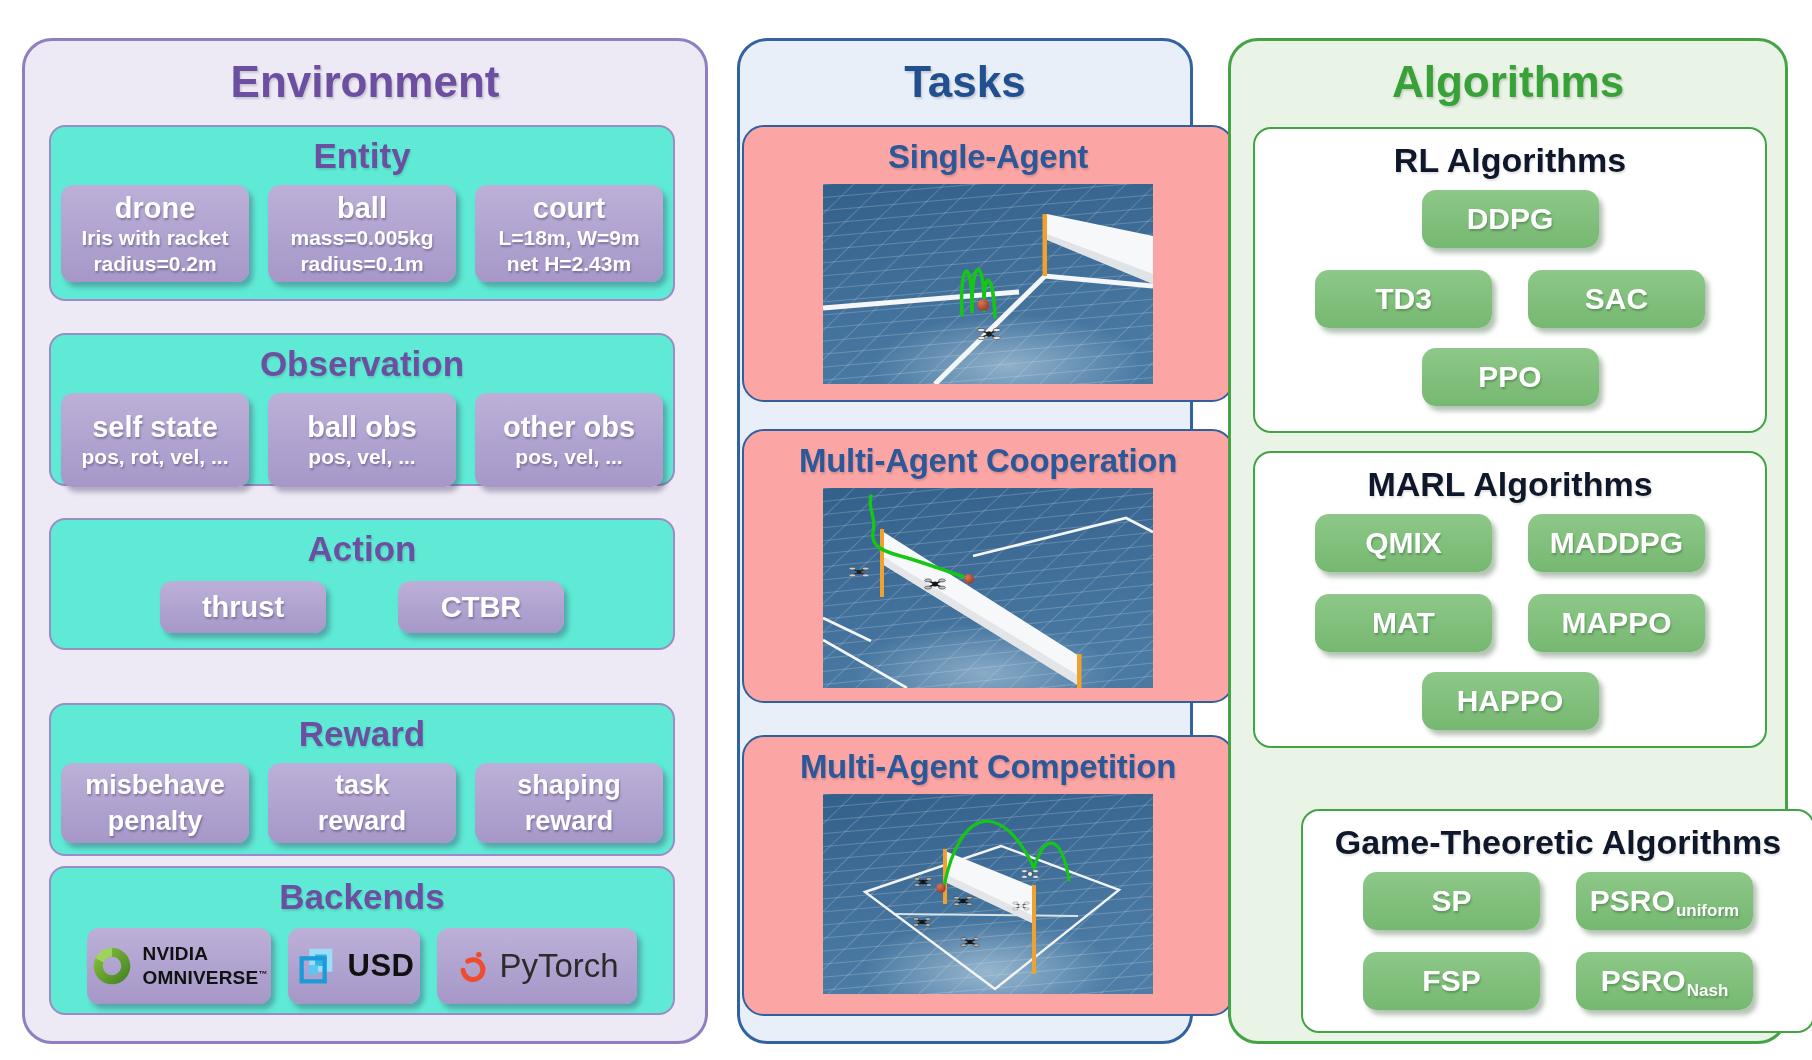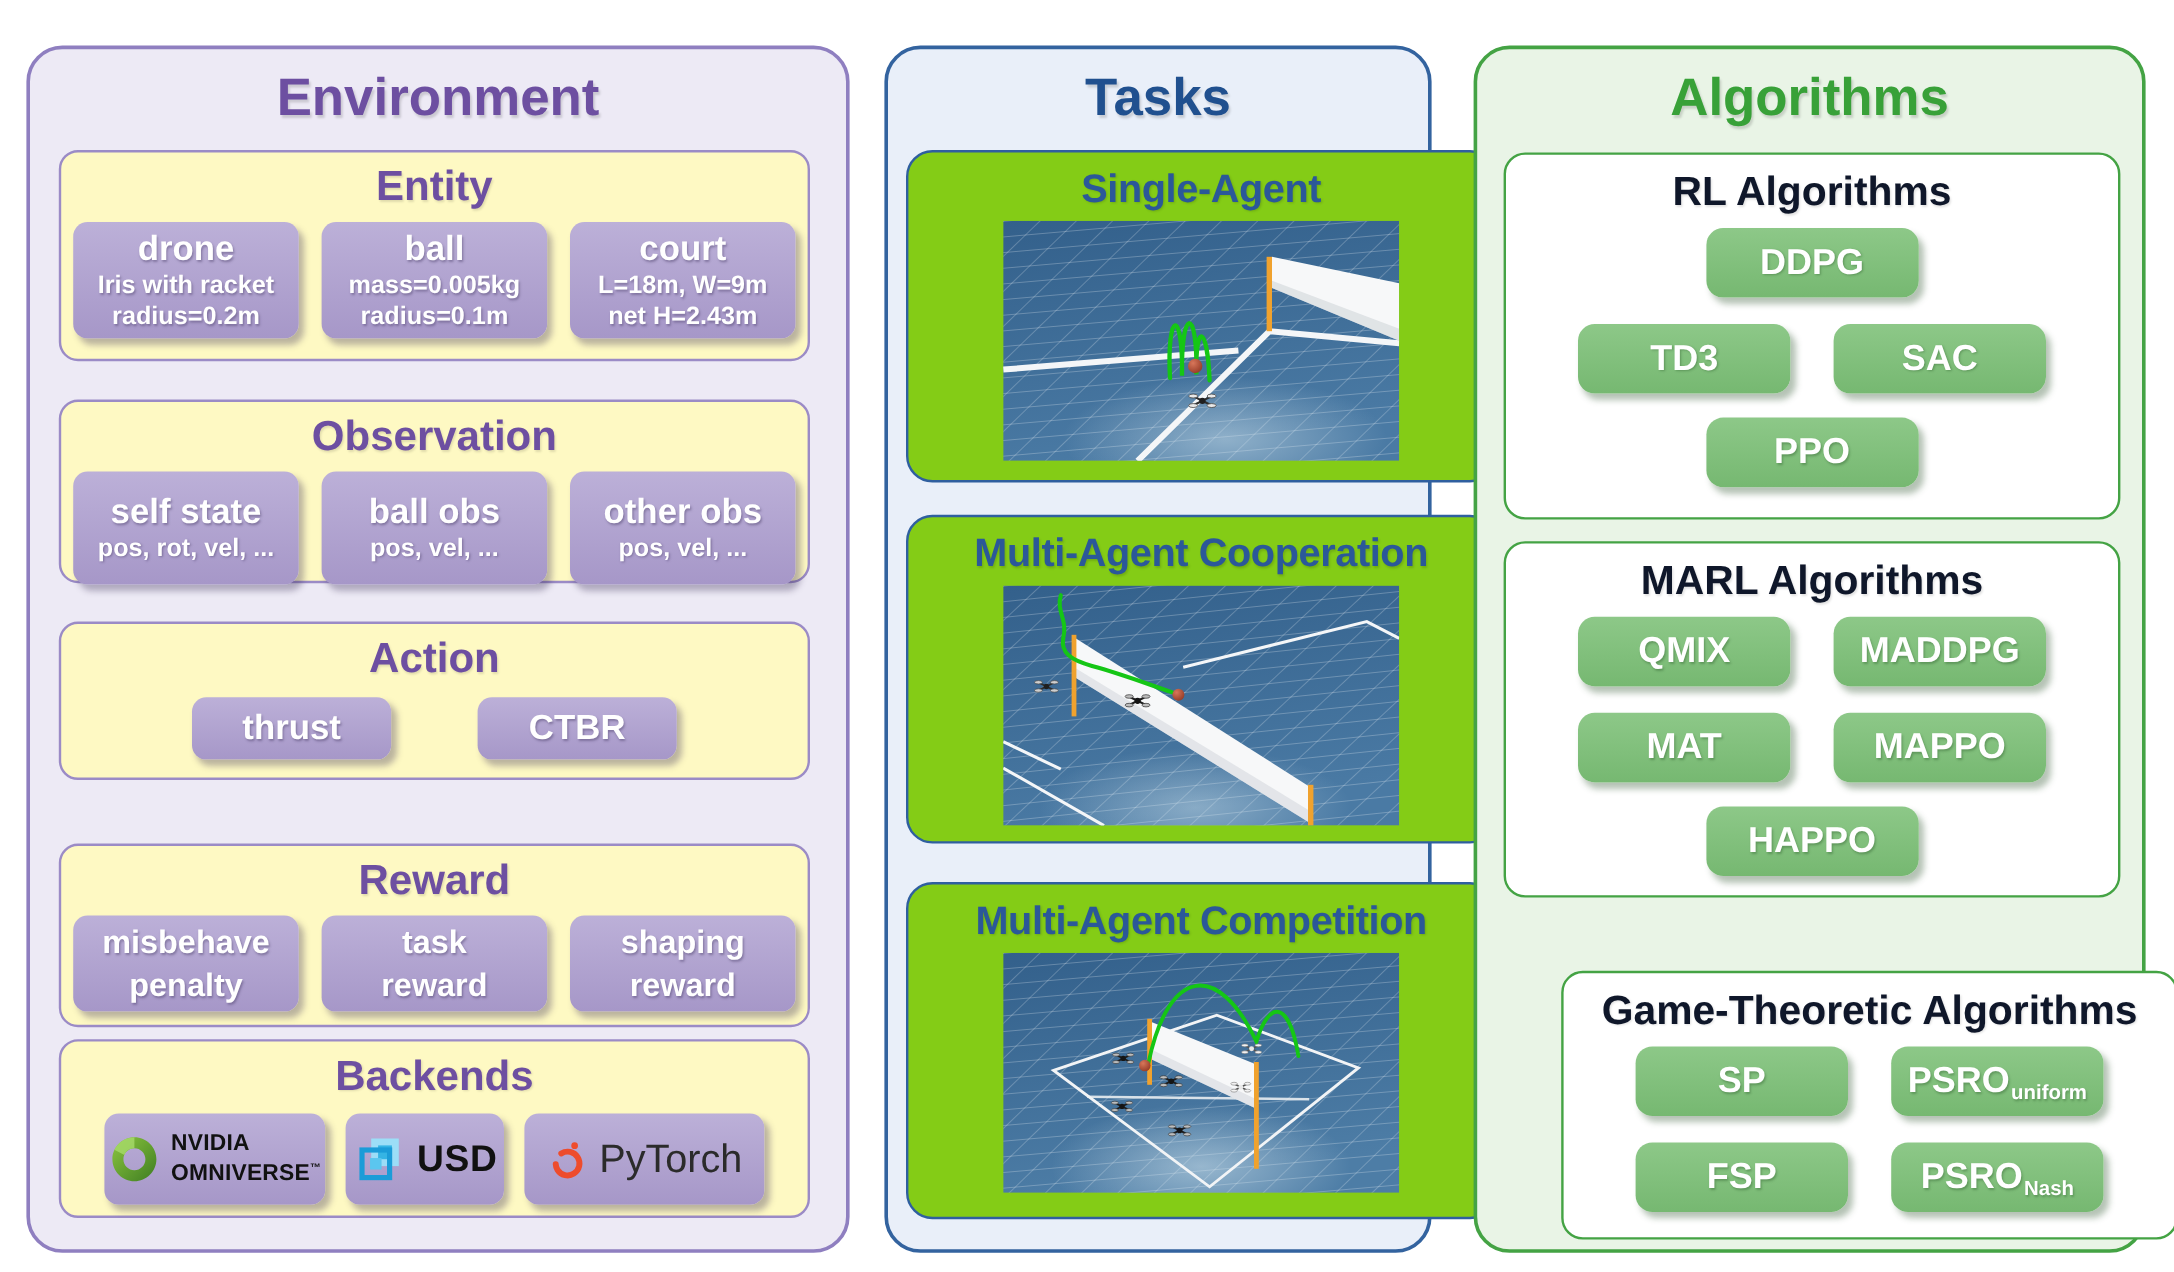--- a/index.html
+++ b/index.html
@@ -9,21 +9,21 @@
   .panel-env{left:22px;width:686px;background:#edeaf5;border:3px solid #8f7fc0;}
   .panel-tasks{left:737px;width:456px;background:#e9eff9;border:3px solid #33639f;}
   .panel-algo{left:1228px;width:560px;background:#e9f4e6;border:3px solid #44a344;}
   .panel-title{position:absolute;top:16px;left:0;right:0;text-align:center;
         font-size:44px;font-weight:bold;text-shadow:1.5px 2px 2px rgba(0,0,0,0.15);}
   .panel-env .panel-title{color:#6d4fa1;}
   .panel-tasks .panel-title{color:#20508f;}
   .panel-algo .panel-title{color:#38a138;}
 
   
-  .env-card{position:absolute;left:24px;width:626px;background:#fef9c3;
+  .env-card{position:absolute;left:24px;width:626px;background:#5eead4;
         border:2.5px solid #9b8bc6;border-radius:16px;box-sizing:border-box;}
   .card-entity{top:84px;height:176px;}
   .card-observation{top:292px;height:153px;}
   .card-action{top:477px;height:132px;}
   .card-reward{top:662px;height:153px;}
   .card-backends{top:825px;height:149px;}
   .env-card-title{text-align:center;font-size:35px;font-weight:bold;color:#6d4fa1;
         margin-top:9px;text-shadow:1px 1.5px 2px rgba(0,0,0,0.12);}
   .row{display:flex;justify-content:center;gap:19px;}
   .pchip{background:linear-gradient(180deg,#bcb0d8,#a697c8);border-radius:12px;color:#fff;
@@ -41,21 +41,21 @@
   .lchip{background:linear-gradient(180deg,#bcb0d8,#a697c8);border-radius:12px;
         box-shadow:4px 5px 5px rgba(60,50,90,0.35);display:flex;align-items:center;
         justify-content:center;height:76px;box-sizing:border-box;}
   .lchip-nvidia{width:184px;gap:8px;} .lchip-usd{width:132px;gap:8px;} .lchip-pytorch{width:200px;gap:8px;}
   .nv-text{color:#111;font-weight:bold;font-size:19px;line-height:20px;letter-spacing:0.2px;}
   .nv-text sup{font-size:9px;}
   .usd-text{color:#111;font-weight:bold;font-size:31px;letter-spacing:0.5px;}
   .pt-text{color:#2b2b2b;font-size:33px;font-weight:400;}
 
   
-  .task-card{position:absolute;left:15px;width:492px;background:#84cc16;
+  .task-card{position:absolute;left:2px;width:492px;background:#fca5a5;
         border:2.5px solid #2f5f9f;border-radius:22px;box-sizing:border-box;}
   .task-1{top:84px;height:277px;} .task-2{top:388px;height:274px;} .task-3{top:694px;height:281px;}
   .task-title{text-align:center;font-size:33px;font-weight:bold;color:#2b5899;margin-top:11px;
         text-shadow:1px 1.5px 2px rgba(0,0,0,0.15);letter-spacing:-0.3px;}
   .scene{display:block;margin:8px auto 0;}
 
   
   .algo-card{position:absolute;left:22px;width:514px;background:#ffffff;
         border:2.5px solid #44a344;border-radius:18px;box-sizing:border-box;}
   .algo-1{top:86px;height:306px;} .algo-2{top:410px;height:297px;} .algo-3{top:768px;height:224px;margin-left:48px;}

